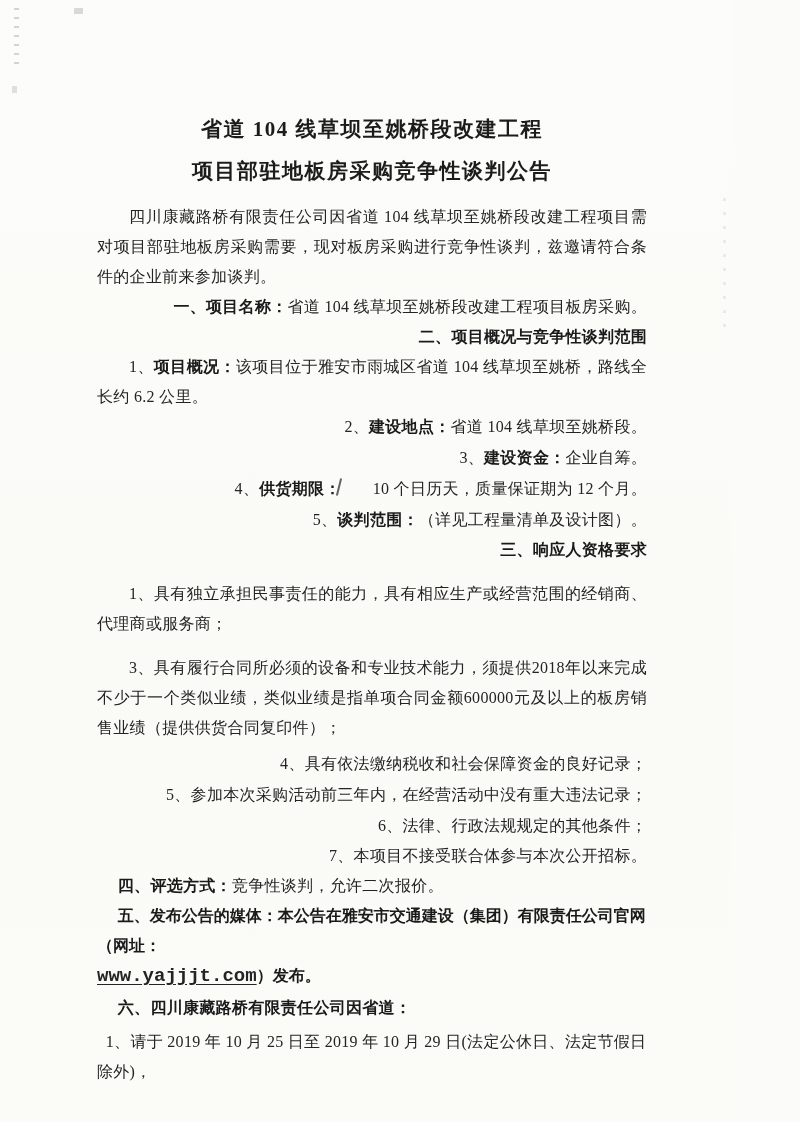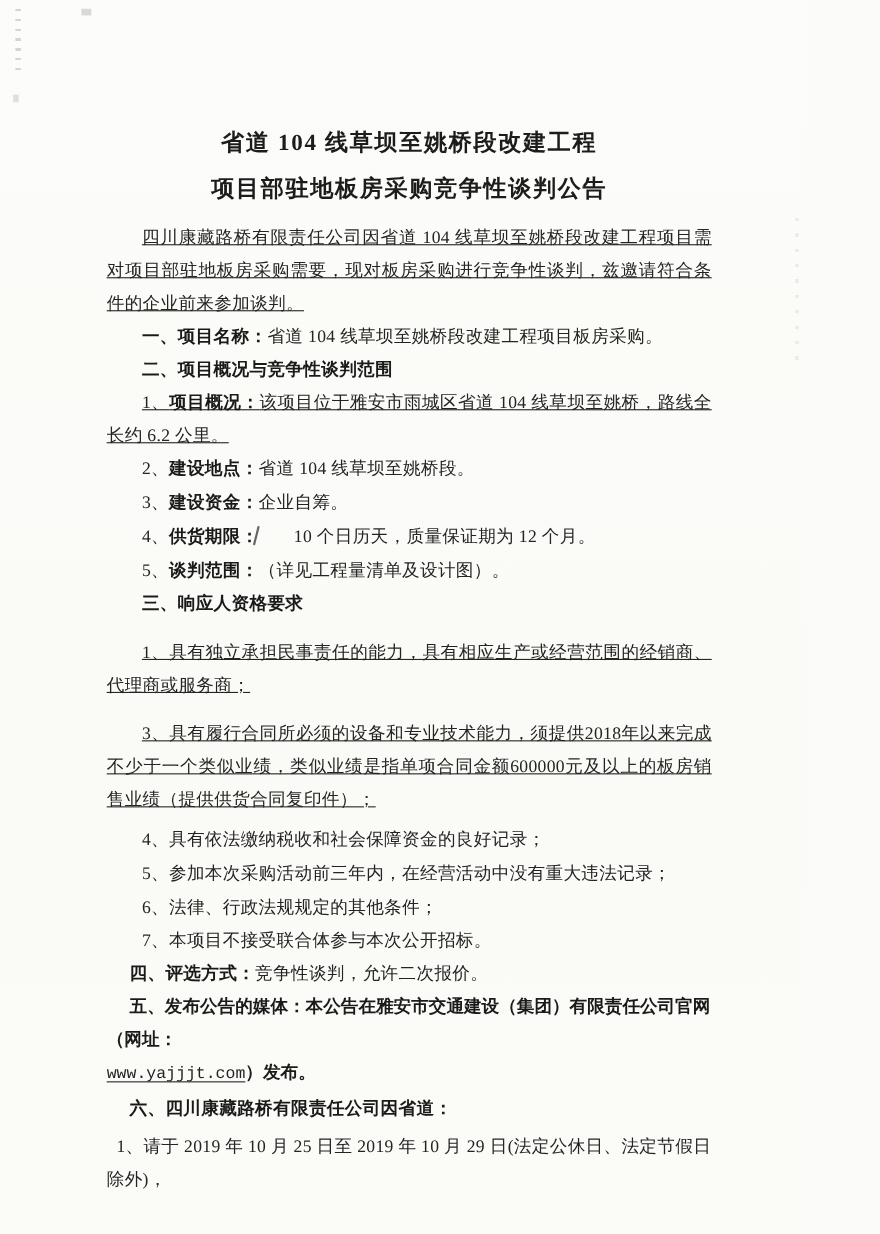--- a/index.html
+++ b/index.html
@@ -24,35 +24,36 @@
   .title {
     text-align: center;
     font-size: 21px; line-height: 30px;
     font-weight: bold;
     letter-spacing: 1.5px;
     color: #1c1c1c;
   }
   .t1 { margin: 0 0 12px 0; }
   .t2 { margin: 0 0 16px 0; }
   p { margin: 0; }
-  .ind2  { text-indent: 2em; }
+  .ind2  { text-indent: 2em; text-align: right; }
   .ind13 { text-indent: 1.3em; }
   .ind05 { text-indent: 0.55em; }
-  .just  { text-align: justify; text-decoration: underline; }
+  .just  { text-align: justify; }
   b { font-weight: bold; color: #1a1a1a; }
   .mb1 { margin-bottom: 1px; }
   .mb6 { margin-bottom: 6px; margin-top: 14px; }
   .mt2 { margin-top: 2px; }
   .mt4 { margin-top: 4px; }
   .url {
     font-family: "Liberation Mono", "DejaVu Sans Mono", monospace;
-    font-size: 15px;
+    font-size: 19px;
     text-decoration: underline;
     text-underline-offset: 3px;
     letter-spacing: 0;
+    font-weight: bold;
   }
   .s5 { letter-spacing: 0; }
   
   .pen { position: relative; display: inline-block; }
   .pen::before {
     content: "";
     position: absolute;
     left: -3px; top: 4px;
     width: 2px; height: 18px;
     background: #4a4a4a;

